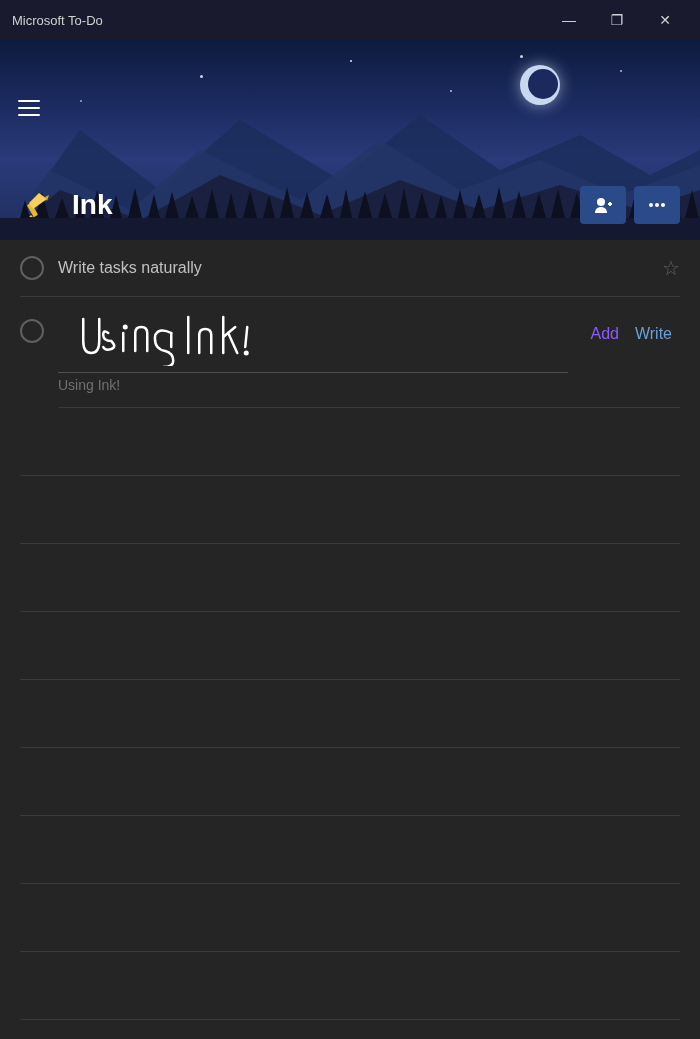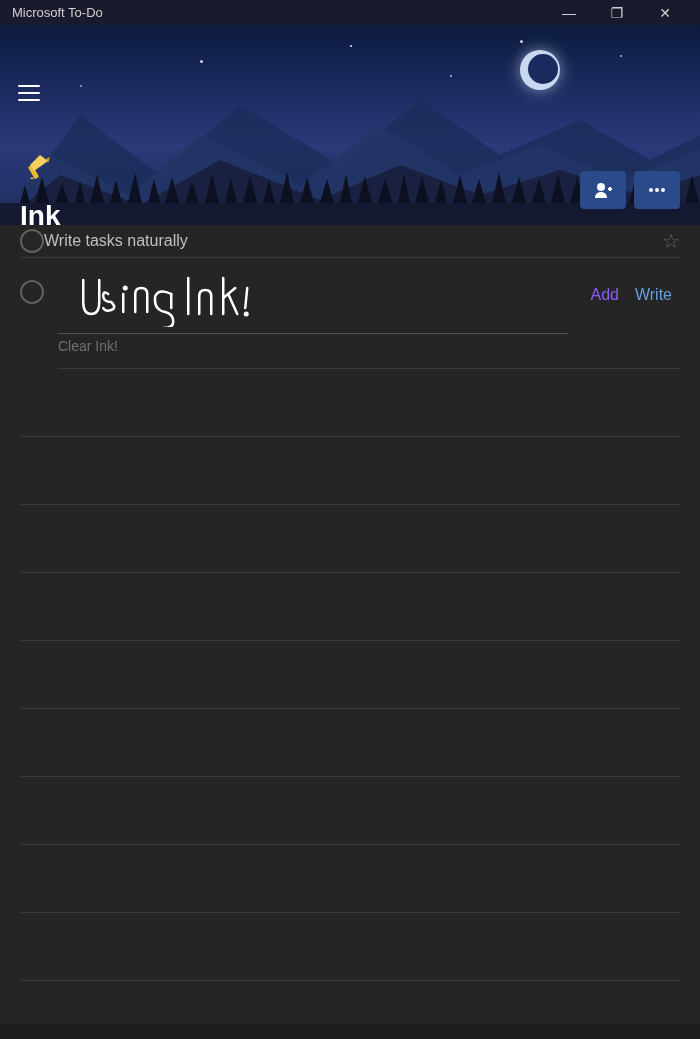--- a/index.html
+++ b/index.html
@@ -9,21 +9,21 @@
       height: 1039px;
       font-family: 'Segoe UI', Arial, sans-serif;
       background: #1e1e1e;
       overflow: hidden;
       position: relative;
     }
 
     
     .title-bar {
       background: #1a1a2e;
-      height: 25px;
+      height: 40px;
       display: flex;
       align-items: center;
       justify-content: space-between;
       padding: 0 12px;
       user-select: none;
     }
     .title-bar-left {
       display: flex;
       align-items: center;
       gap: 8px;
@@ -104,21 +104,20 @@
       display: flex;
       align-items: center;
       justify-content: space-between;
       padding: 0 20px;
     }
 
     .header-title-area {
       display: flex;
       align-items: center;
       gap: 14px;
-      flex-direction: column;
     }
 
     .pen-icon-wrapper {
       width: 38px;
       height: 38px;
       display: flex;
       align-items: center;
       justify-content: center;
     }
 
@@ -174,22 +173,23 @@
 
     
     .task-input-area {
       padding: 0 20px;
     }
 
     
     .task-item {
       display: flex;
       align-items: center;
-      padding: 4px 0;
+      padding: 16px 0;
       border-bottom: 1px solid #3a3a3a;
+      gap: 14px;
     }
 
     .task-circle {
       width: 24px;
       height: 24px;
       border-radius: 50%;
       border: 2px solid #606060;
       flex-shrink: 0;
       cursor: pointer;
       background: transparent;
@@ -435,21 +435,21 @@
         </svg>
         
         <div style="width:100%;height:1px;background:#505050;margin-top:2px;"></div>
       </div>
       <div class="ink-actions">
         <button class="ink-action-btn ink-action-add">Add</button>
         <button class="ink-action-btn ink-action-clear">Write</button>
       </div>
     </div>
 
-    <div class="recognized-text">Clear Ink!</div>
+    <div class="recognized-text">Using Ink!</div>
 
     <div class="empty-row"></div>
     <div class="empty-row"></div>
     <div class="empty-row"></div>
     <div class="empty-row"></div>
     <div class="empty-row"></div>
     <div class="empty-row"></div>
     <div class="empty-row"></div>
     <div class="empty-row"></div>
     <div class="empty-row"></div>

